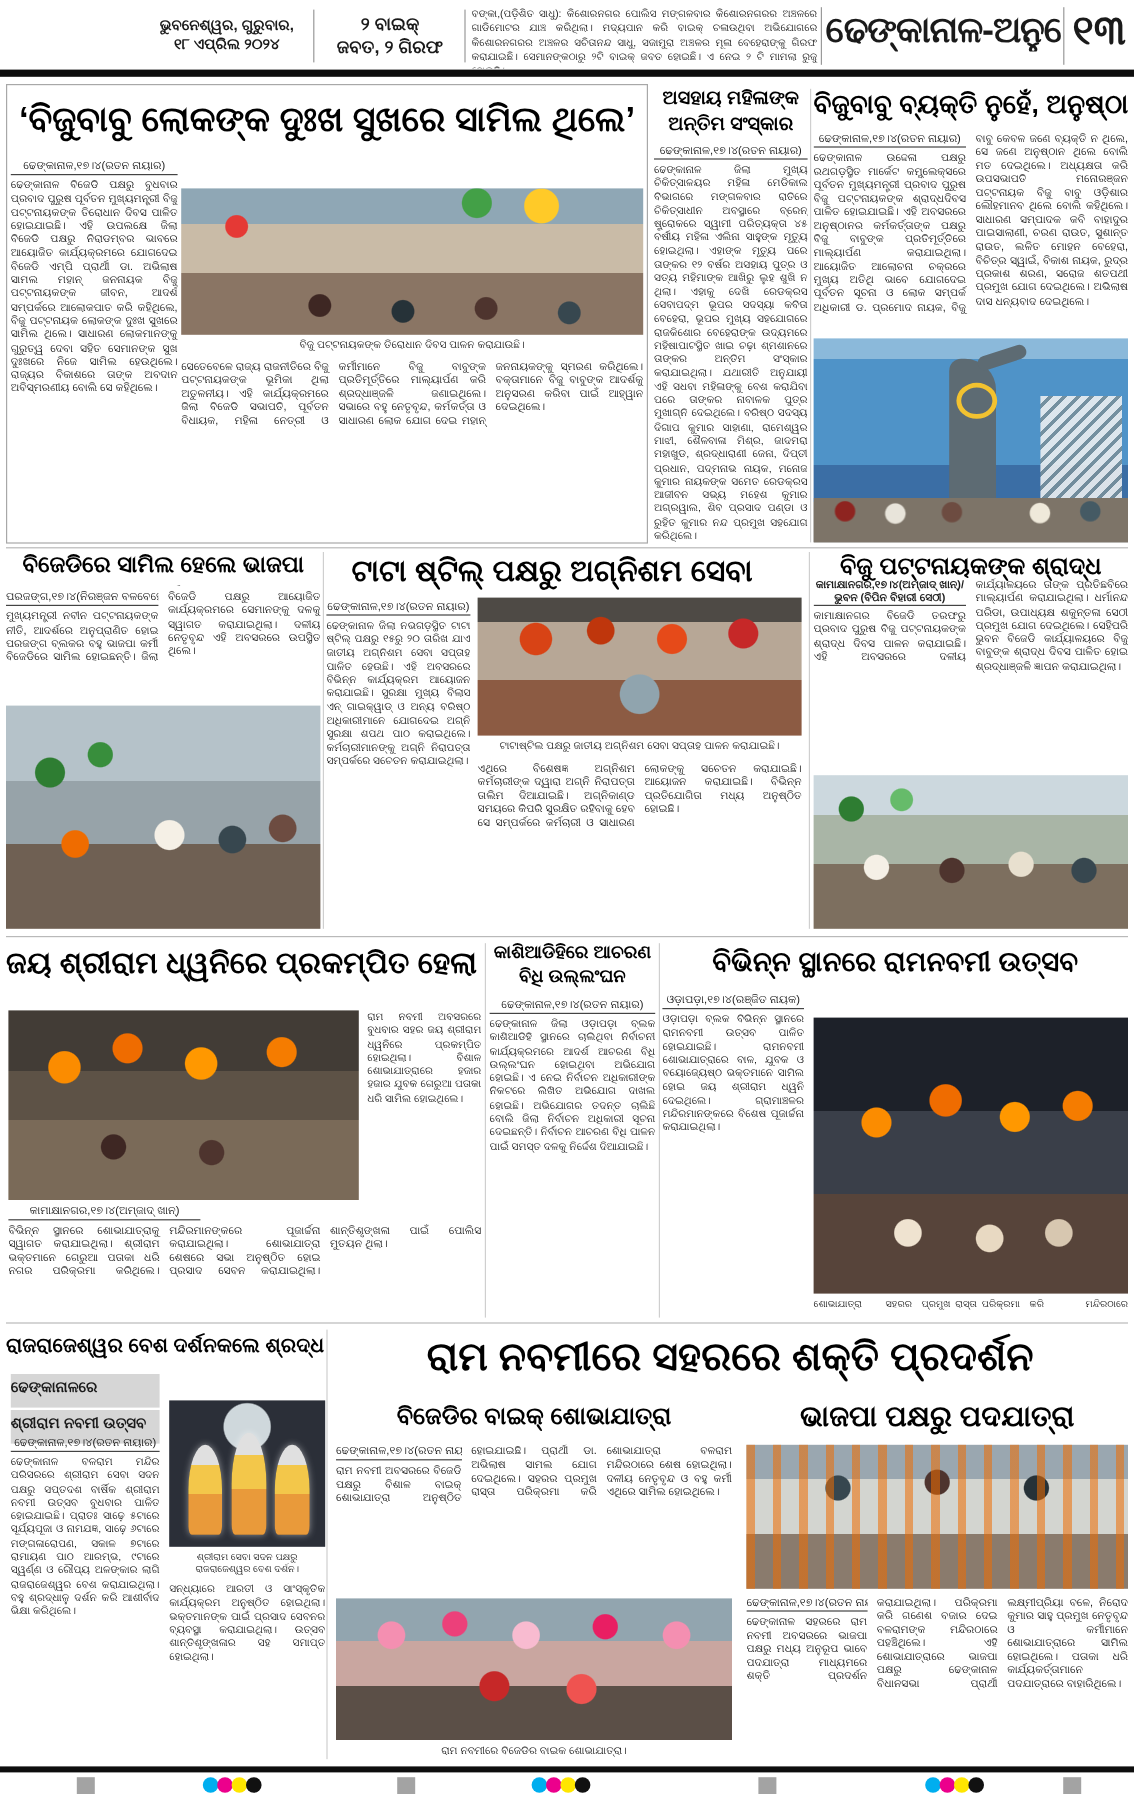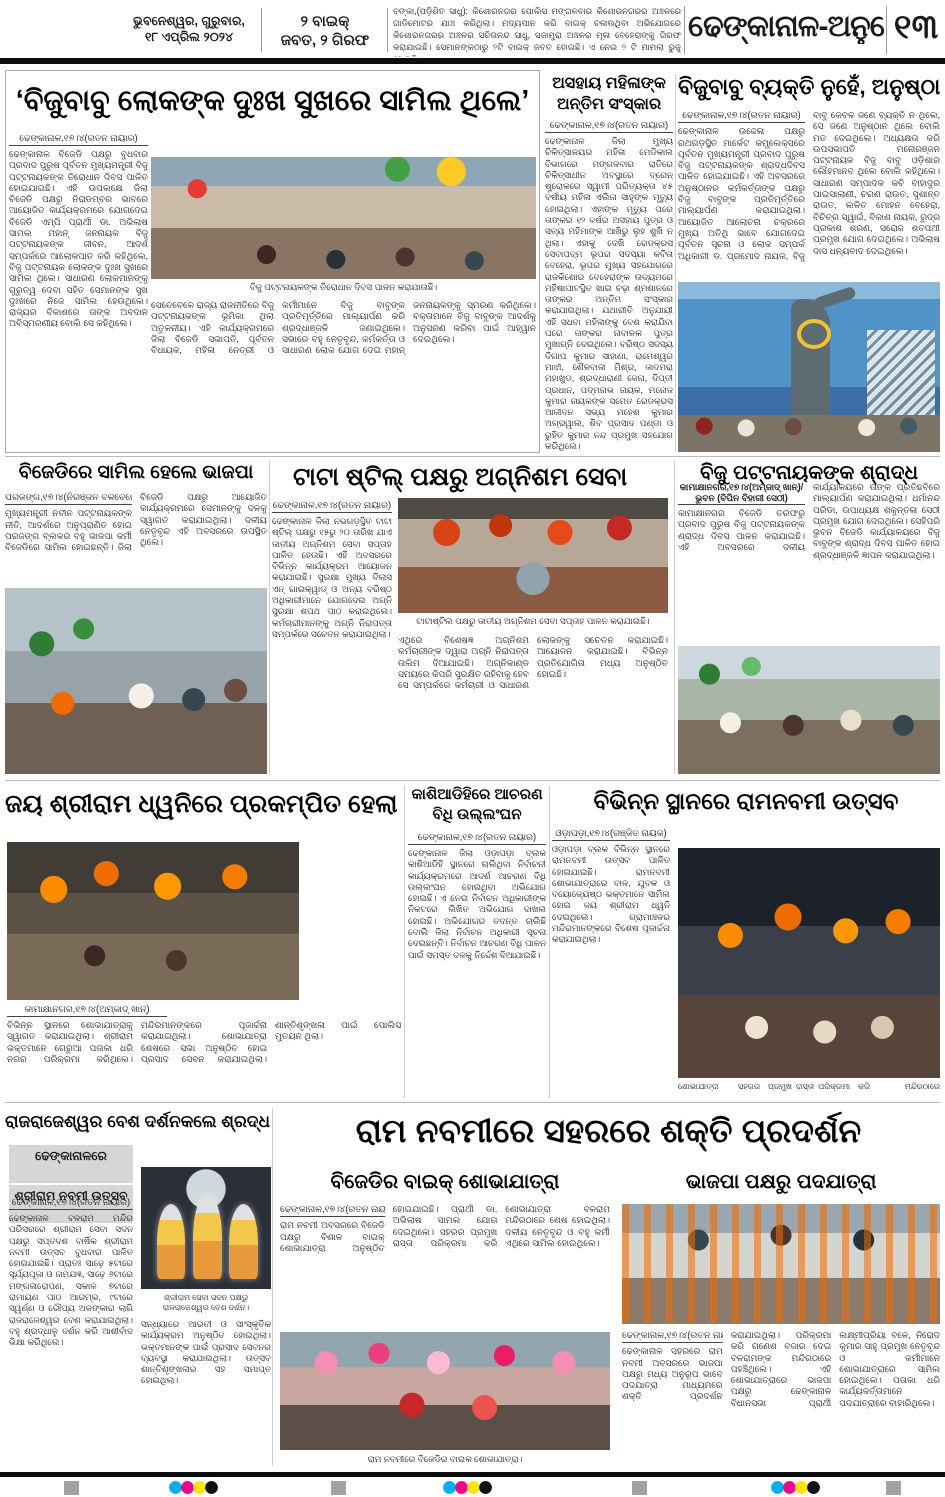--- a/index.html
+++ b/index.html
@@ -100,34 +100,34 @@
   .artI{left:552px;top:782px;width:388px;height:320px;}
   .artI .h{left:0;top:0;width:388px;font-size:23px;line-height:38px;height:40px;white-space:nowrap;}
   .artI .by{left:0;top:46px;width:118px;}
   .artI .b1{left:0;top:62px;width:118px;height:256px;font-size:8.8px;}
   .artI .ph{left:126px;top:66px;width:262px;height:230px;}
   .artI .b2{left:126px;top:300px;width:262px;height:18px;font-size:8px;line-height:9.5px;}
   
   .artJ{left:5px;top:1105px;width:265px;height:365px;}
   .artJ .h{left:0;top:2px;width:265px;font-size:17px;line-height:30px;height:32px;white-space:nowrap;}
   .artJ .sub{left:4px;top:40px;width:124px;}
-  .artJ .subbar{background:#d6d6d6;font-weight:bold;font-size:12.5px;text-align:center;line-height:22px;height:38px;margin-bottom:2px;overflow:hidden;}
+  .artJ .subbar{background:#d6d6d6;font-weight:bold;font-size:12.5px;text-align:left;line-height:22px;height:28px;margin-bottom:2px;overflow:hidden;}
   .artJ .by{left:4px;top:92px;width:124px;}
   .artJ .b1{left:4px;top:108px;width:124px;height:254px;font-size:8.8px;}
   .artJ .ph{left:136px;top:62px;width:130px;height:122px;}
   .artJ .cap{left:136px;top:188px;width:130px;height:22px;font-size:8px;line-height:10px;}
   .artJ .b2{left:136px;top:214px;width:130px;height:148px;font-size:8.8px;}
   
   .artK{left:277px;top:1100px;width:663px;height:370px;}
   .artK .h{left:0;top:2px;width:663px;font-size:33px;line-height:58px;height:62px;white-space:nowrap;}
   .artK .sh1{left:3px;top:66px;width:330px;font-size:20px;line-height:30px;height:32px;}
   .artK .b1{left:3px;top:104px;width:330px;height:124px;}
   .artK .ph9{left:3px;top:232px;width:330px;height:118px;}
   .artK .cap9{left:3px;top:354px;width:330px;height:14px;}
-  .artK .sh2{left:345px;top:66px;width:318px;font-size:20px;line-height:30px;height:32px;}
+  .artK .sh2{left:345px;top:66px;width:318px;font-size:24px;line-height:30px;height:32px;}
   .artK .ph10{left:345px;top:104px;width:318px;height:120px;}
   .artK .b2{left:345px;top:230px;width:318px;height:136px;}
   
   .ph-tirodhan{background:
      radial-gradient(circle at 78% 12%,#ffca28 0 14px,transparent 15px),
      radial-gradient(circle at 64% 10%,#43a047 0 12px,transparent 13px),
      radial-gradient(circle at 12% 26%,#e53935 0 9px,transparent 10px),
      radial-gradient(circle at 30% 80%,#3e2723 0 9px,transparent 10px),
      radial-gradient(circle at 48% 84%,#263238 0 9px,transparent 10px),
      radial-gradient(circle at 66% 82%,#4e342e 0 9px,transparent 10px),
@@ -307,20 +307,21 @@
         <div class="by2">କାମାକ୍ଷାନଗର,୧୭।୪(ଅମ୍ଜାଦ୍ ଖାନ୍)/ଭୁବନ (ବିପିନ ବିହାରୀ ସେଠୀ)</div>
         <span>କାମାକ୍ଷାନଗର ବିଜେଡି ତରଫରୁ ପ୍ରବାଦ ପୁରୁଷ ବିଜୁ ପଟ୍ଟନାୟକଙ୍କ ଶ୍ରାଦ୍ଧ ଦିବସ ପାଳନ କରାଯାଇଛି। ଏହି ଅବସରରେ ଦଳୀୟ କାର୍ଯ୍ୟାଳୟରେ ତାଙ୍କ ପ୍ରତିଛବିରେ ମାଲ୍ୟାର୍ପଣ କରାଯାଇଥିଲା। ଧର୍ମାନନ୍ଦ ପରିଡା, ଉପାଧ୍ୟକ୍ଷ ଶକୁନ୍ତଳା ସେଠୀ ପ୍ରମୁଖ ଯୋଗ ଦେଇଥିଲେ। ସେହିପରି ଭୁବନ ବିଜେଡି କାର୍ଯ୍ୟାଳୟରେ ବିଜୁ ବାବୁଙ୍କ ଶ୍ରାଦ୍ଧ ଦିବସ ପାଳିତ ହୋଇ ଶ୍ରଦ୍ଧାଞ୍ଜଳି ଜ୍ଞାପନ କରାଯାଇଥିଲା।</span>
       </div>
     </div>
     <div class="abs photo ph ph-shradh"></div>
   </div>
 
   <div class="abs artG">
     <div class="abs hl h">ଜୟ ଶ୍ରୀରାମ ଧ୍ୱନିରେ ପ୍ରକମ୍ପିତ ହେଲା ସହର</div>
     <div class="abs photo ph ph-jsr"></div>
+    <div class="abs body b1">ରାମ ନବମୀ ଅବସରରେ ବୁଧବାର ସହର ଜୟ ଶ୍ରୀରାମ ଧ୍ୱନିରେ ପ୍ରକମ୍ପିତ ହୋଇଥିଲା। ବିଶାଳ ଶୋଭାଯାତ୍ରାରେ ହଜାର ହଜାର ଯୁବକ ଗେରୁଆ ପତାକା ଧରି ସାମିଲ ହୋଇଥିଲେ।</div>
     <div class="abs byline by">କାମାକ୍ଷାନଗର,୧୭।୪(ଅମ୍ଜାଦ୍ ଖାନ୍)</div>
     <div class="abs body b2 cols3">ବିଭିନ୍ନ ସ୍ଥାନରେ ଶୋଭାଯାତ୍ରାକୁ ସ୍ୱାଗତ କରାଯାଇଥିଲା। ଶ୍ରୀରାମ ଭକ୍ତମାନେ ଗେରୁଆ ପତାକା ଧରି ନଗର ପରିକ୍ରମା କରିଥିଲେ। ମନ୍ଦିରମାନଙ୍କରେ ପୂଜାର୍ଚ୍ଚନା କରାଯାଇଥିଲା। ଶୋଭାଯାତ୍ରା ଶେଷରେ ସଭା ଅନୁଷ୍ଠିତ ହୋଇ ପ୍ରସାଦ ସେବନ କରାଯାଇଥିଲା। ଶାନ୍ତିଶୃଙ୍ଖଳା ପାଇଁ ପୋଲିସ ମୁତୟନ ଥିଲା।</div>
   </div>
 
   <div class="abs artH">
     <div class="abs hl h">କାଶିଆଡିହିରେ ଆଚରଣ ବିଧି ଉଲ୍ଲଂଘନ</div>
     <div class="abs byline by">ଢେଙ୍କାନାଳ,୧୭।୪(ରତନ ନାୟାର)</div>
     <div class="abs body b1">ଢେଙ୍କାନାଳ ଜିଲା ଓଡ଼ାପଡ଼ା ବ୍ଲକ କାଶିଆଡିହି ସ୍ଥାନରେ ଚାଲିଥିବା ନିର୍ବାଚନୀ କାର୍ଯ୍ୟକ୍ରମରେ ଆଦର୍ଶ ଆଚରଣ ବିଧି ଉଲ୍ଲଂଘନ ହୋଇଥିବା ଅଭିଯୋଗ ହୋଇଛି। ଏ ନେଇ ନିର୍ବାଚନ ଅଧିକାରୀଙ୍କ ନିକଟରେ ଲିଖିତ ଅଭିଯୋଗ ଦାଖଲ ହୋଇଛି। ଅଭିଯୋଗର ତଦନ୍ତ ଚାଲିଛି ବୋଲି ଜିଲା ନିର୍ବାଚନ ଅଧିକାରୀ ସୂଚନା ଦେଇଛନ୍ତି। ନିର୍ବାଚନ ଆଚରଣ ବିଧି ପାଳନ ପାଇଁ ସମସ୍ତ ଦଳକୁ ନିର୍ଦ୍ଦେଶ ଦିଆଯାଇଛି।</div>
   </div>
 

